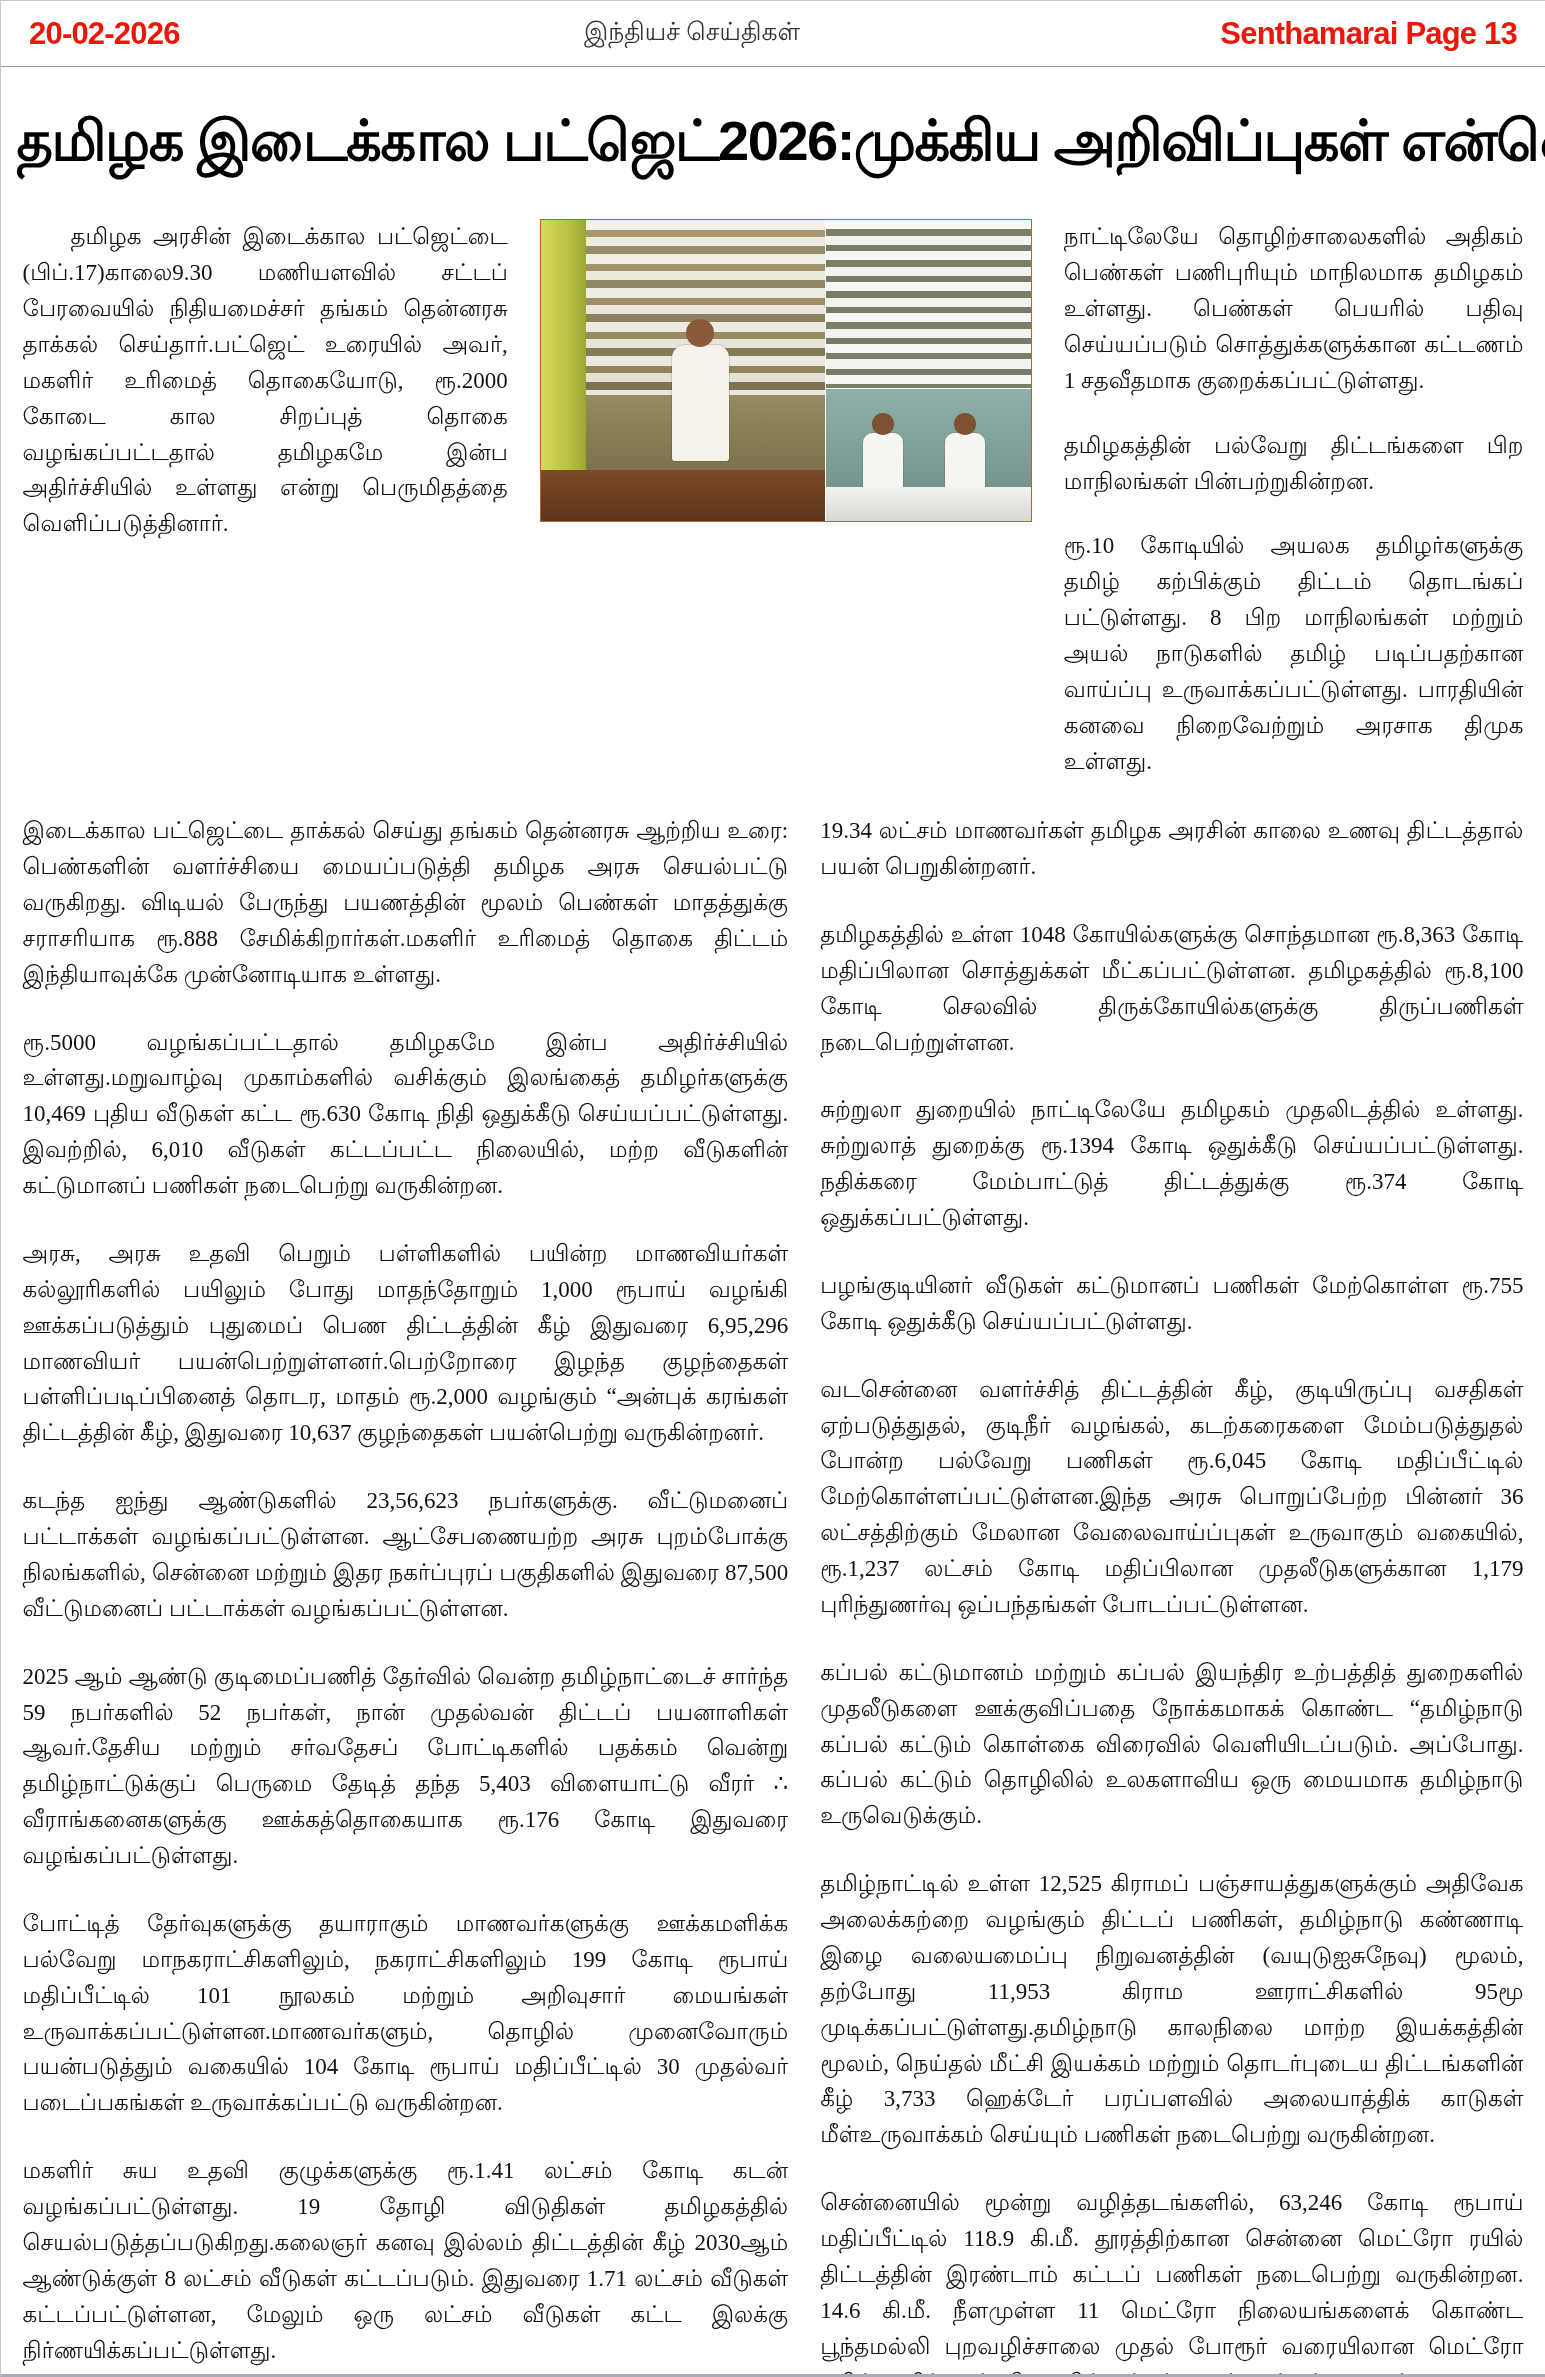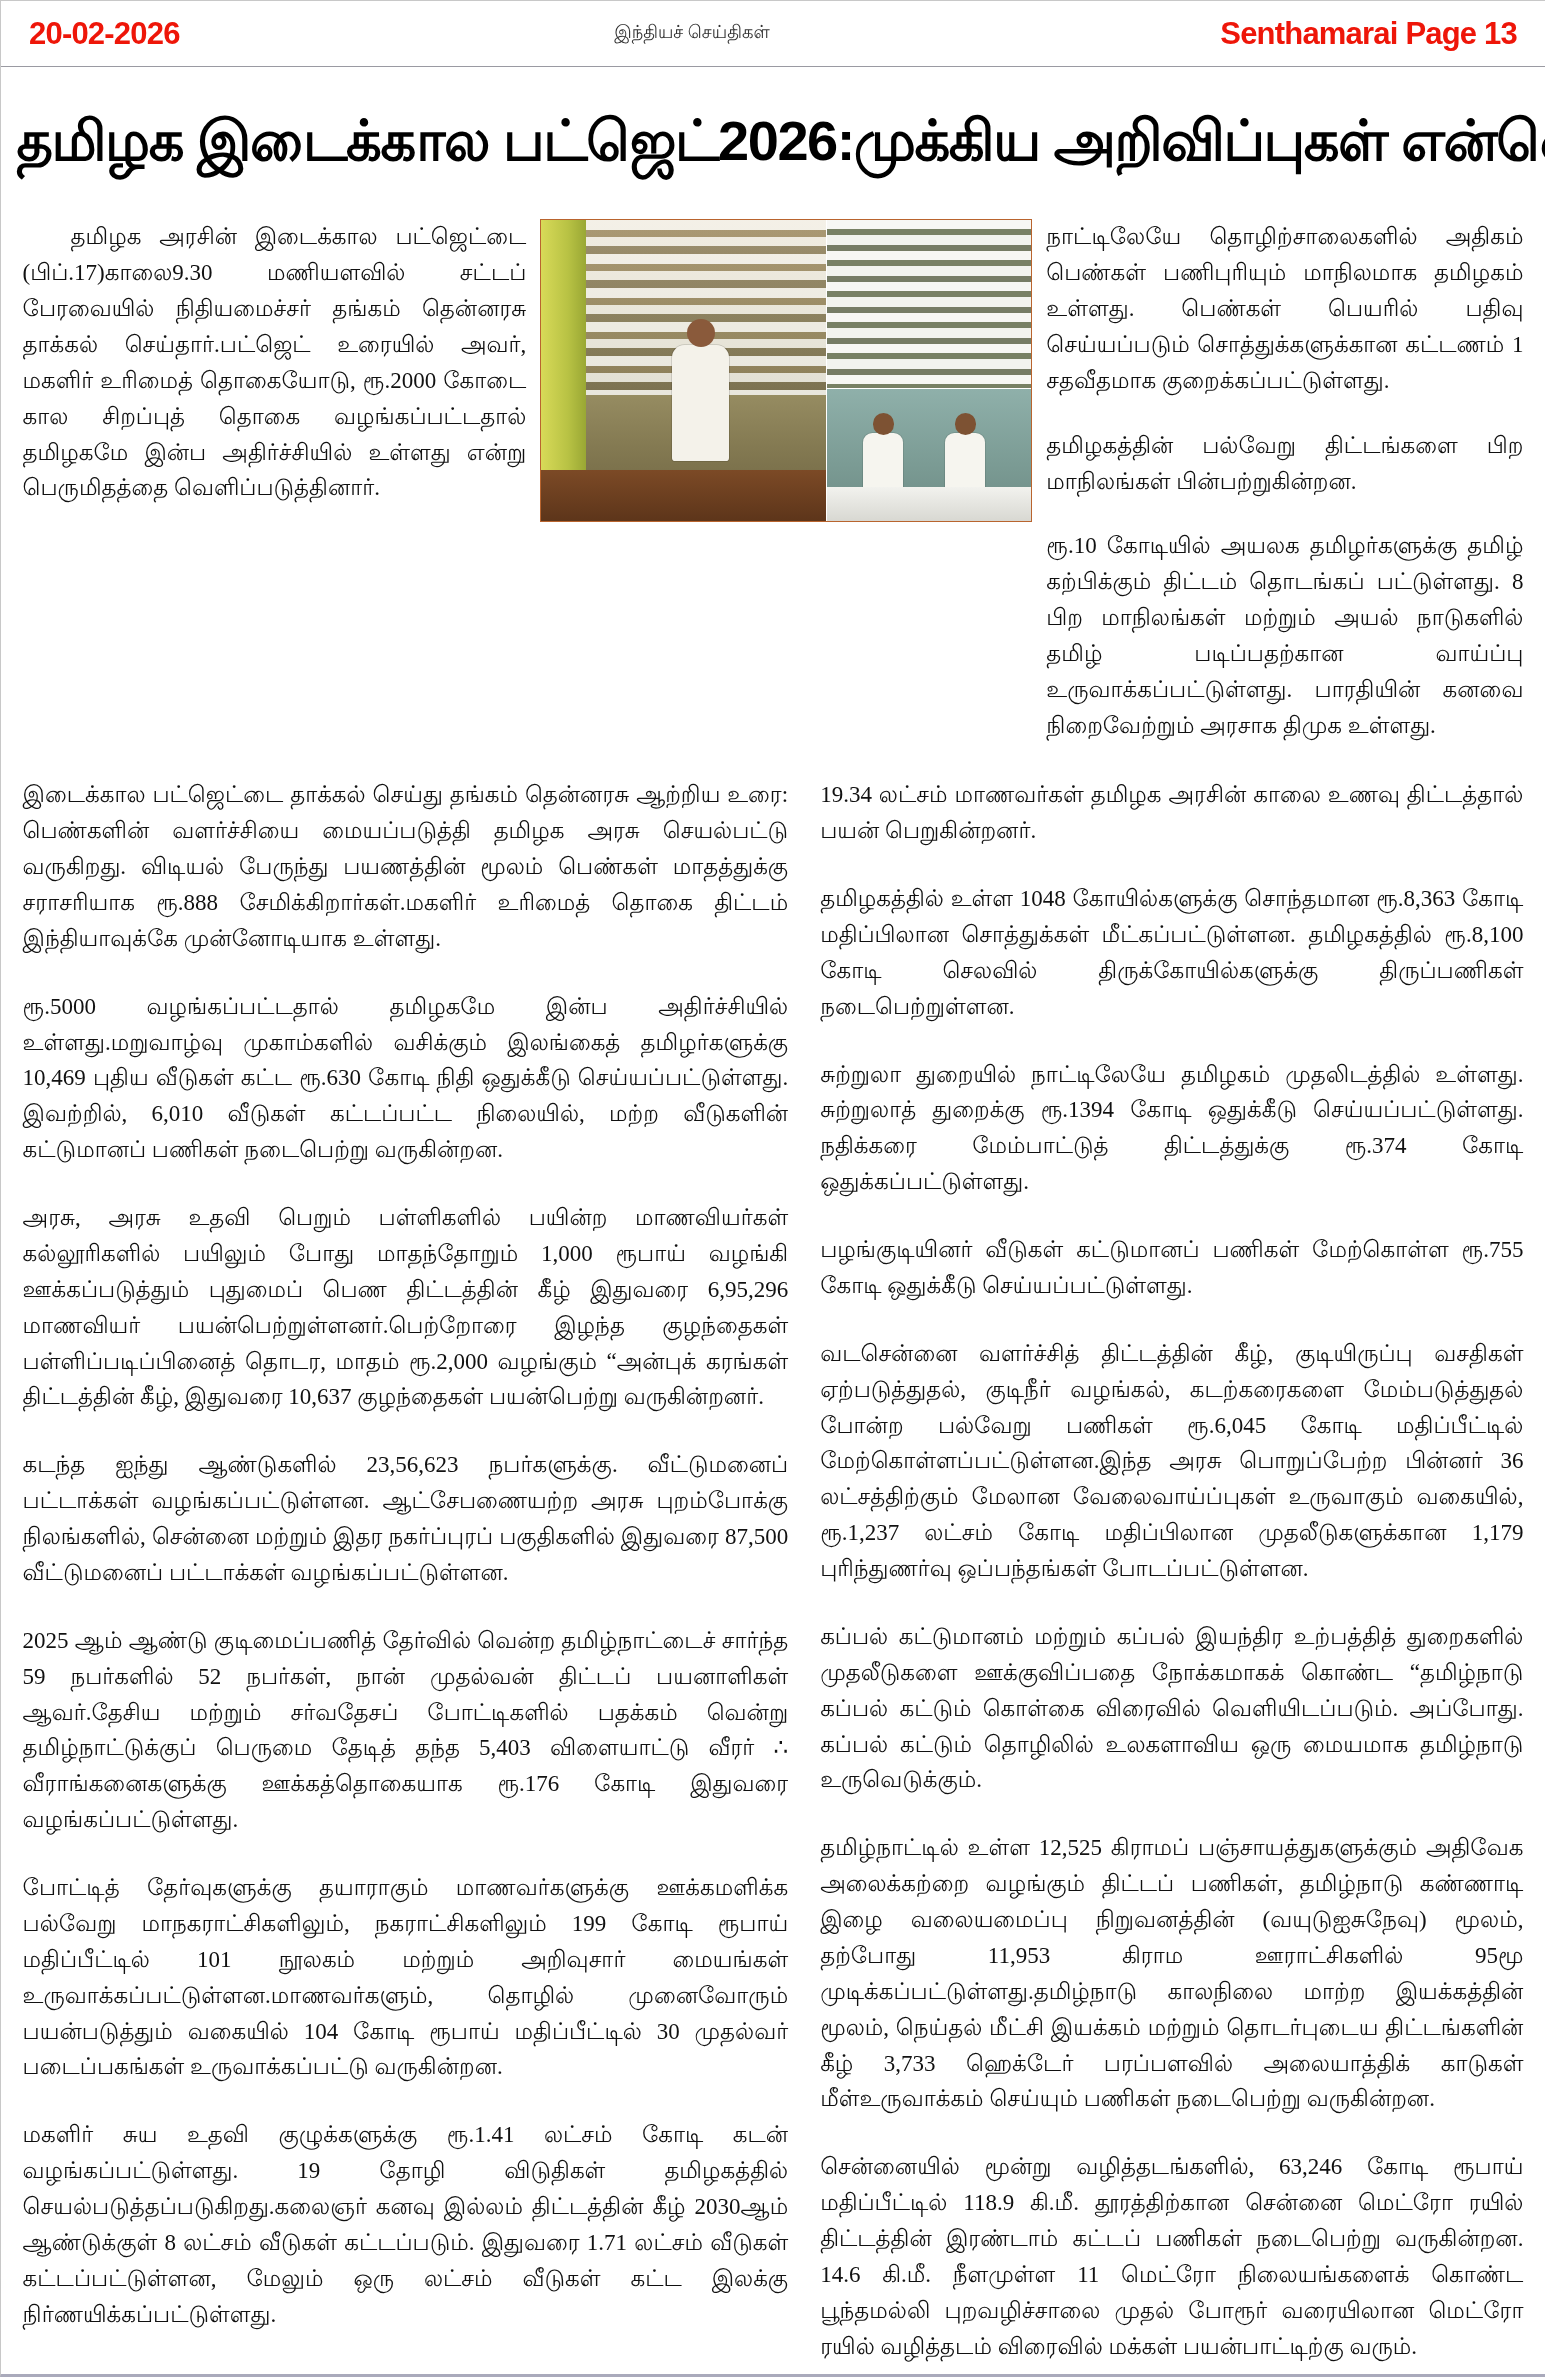--- a/index.html
+++ b/index.html
@@ -15,33 +15,33 @@
     color:#111;
     overflow:hidden;
   }
   
   .header{
     display:flex;align-items:center;justify-content:space-between;
     height:43px;padding:11px 28px;
     border-bottom:1.5px solid #9a9aa2;
   }
   .header .date{font-family:"Liberation Sans","DejaVu Sans",sans-serif;font-size:31px;font-weight:700;color:#ee1609;letter-spacing:-0.8px;}
-  .header .section{font-size:18px;color:#333;}
+  .header .section{font-size:25px;color:#333;}
   .header .masthead{font-family:"Liberation Sans","DejaVu Sans",sans-serif;font-size:31px;font-weight:700;color:#ee1609;letter-spacing:-0.8px;margin-left:16px;}
   
   .headline{
     padding:7.7px 15.5px 4.6px 15.5px;
     font-family:"Liberation Sans","DejaVu Sans",sans-serif;
     font-size:56px;font-weight:700;color:#000;
     letter-spacing:-1.5px;line-height:1.05;
     white-space:nowrap;
   }
   
   .bodywrap{padding:6.2px 21.6px 0 21.6px;}
-  .topband{display:flex;gap:14px;align-items:flex-start;}
+  .topband{display:flex;gap:32px;align-items:flex-start;}
   .topband .tcol-left{width:510px;}
   .topband .tcol-right{width:483px;}
   .bottomband{display:flex;gap:32px;margin-top:4.6px;}
   .bottomband .col-left{width:774px;}
   .bottomband .col-right{width:711px;}
   p.para{
     margin:0 0 32px 0;
     font-size:23px;line-height:1.56;
     text-align:justify;
   }

